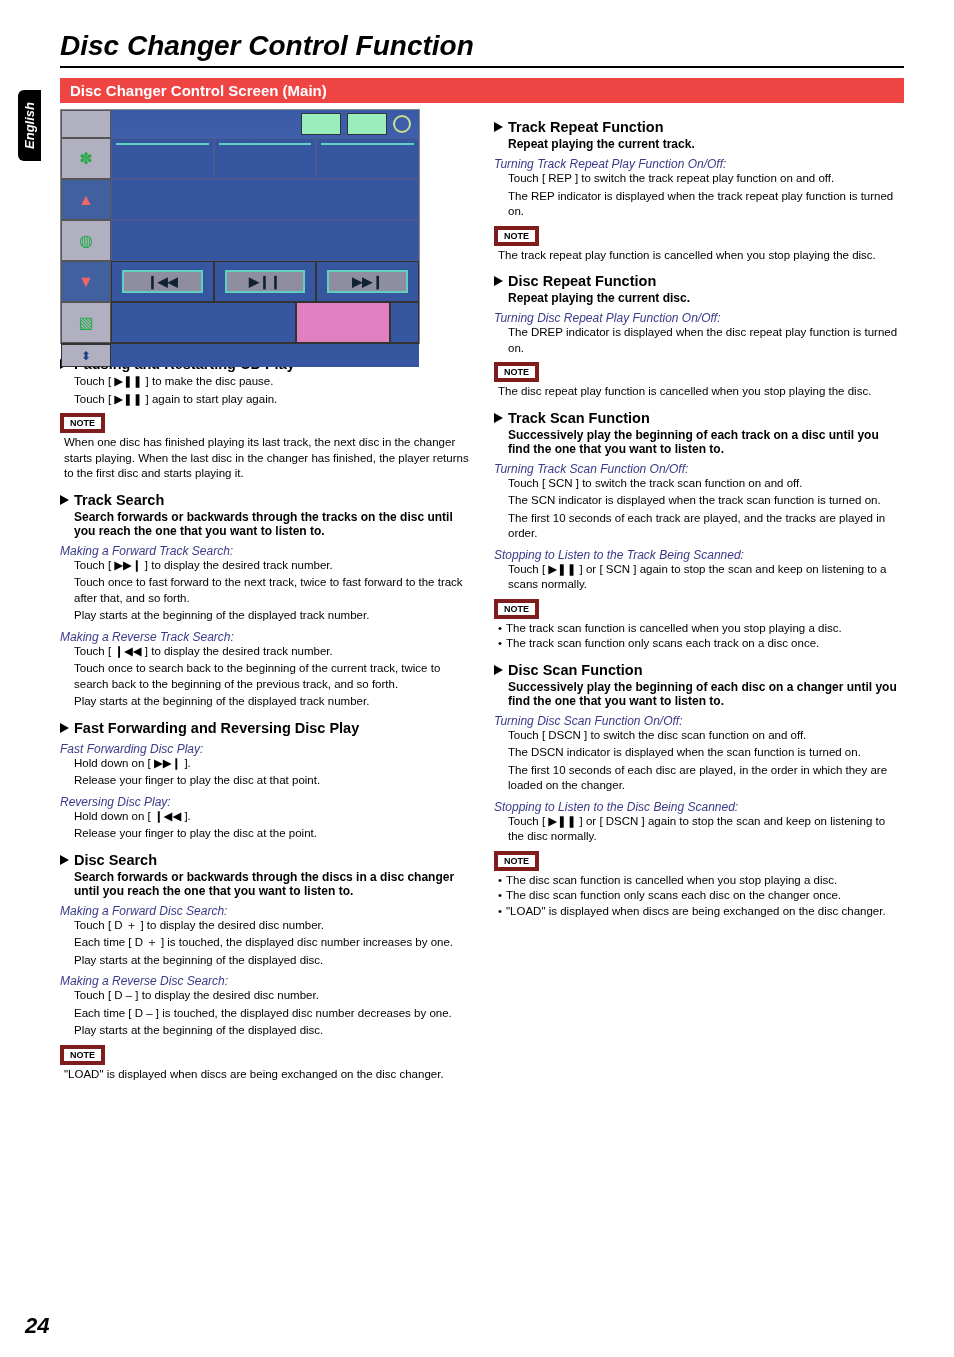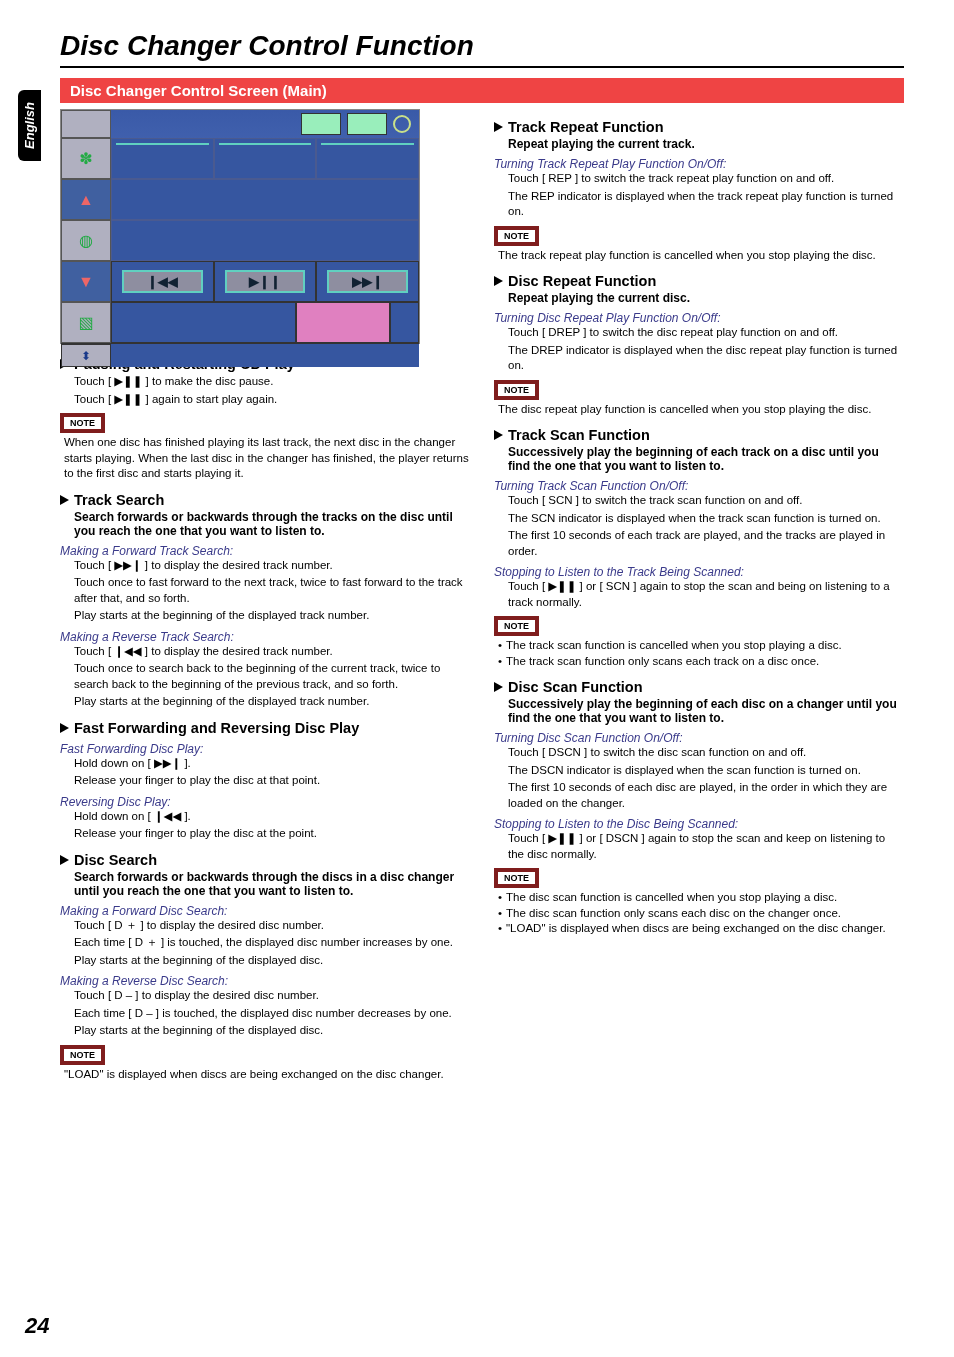--- a/index.html
+++ b/index.html
@@ -286,37 +286,36 @@
     <div class="note-box">NOTE</div>
     <div class="note-text">The track repeat play function is cancelled when you stop playing the disc.</div>
 
     
     <div class="h3">
         <span class="tri"></span>
         <span>Disc Repeat Function</span>
       </div>
     <div class="bold-sub">Repeat playing the current disc.</div>
     <div class="ital-sub">Turning Disc Repeat Play Function On/Off:</div>
-    <div class="body-text">Touch [ DREP ] to switch the disc repeat play function on and off.</div>
     <div class="body-text">The DREP indicator is displayed when the disc repeat play function is turned on.</div>
     <div class="note-box">NOTE</div>
     <div class="note-text">The disc repeat play function is cancelled when you stop playing the disc.</div>
 
     
     <div class="h3">
         <span class="tri"></span>
         <span>Track Scan Function</span>
       </div>
     <div class="bold-sub">Successively play the beginning of each track on a disc until you find the one that you want to listen to.</div>
     <div class="ital-sub">Turning Track Scan Function On/Off:</div>
     <div class="body-text">Touch [ SCN ] to switch the track scan function on and off.</div>
     <div class="body-text">The SCN indicator is displayed when the track scan function is turned on.</div>
     <div class="body-text">The first 10 seconds of each track are played, and the tracks are played in order.</div>
     <div class="ital-sub">Stopping to Listen to the Track Being Scanned:</div>
-    <div class="body-text">Touch [ ▶❚❚ ] or [ SCN ] again to stop the scan and being on listening to a track normally.</div>
+    <div class="body-text">Touch [ ▶❚❚ ] or [ SCN ] again to stop the scan and keep on listening to a scans normally.</div>
     <div class="note-box">NOTE</div>
     <div class="bullet-row">
         <span class="b">•</span>
         <span>The track scan function is cancelled when you stop playing a disc.</span>
       </div>
     <div class="bullet-row">
         <span class="b">•</span>
         <span>The track scan function only scans each track on a disc once.</span>
       </div>
 

